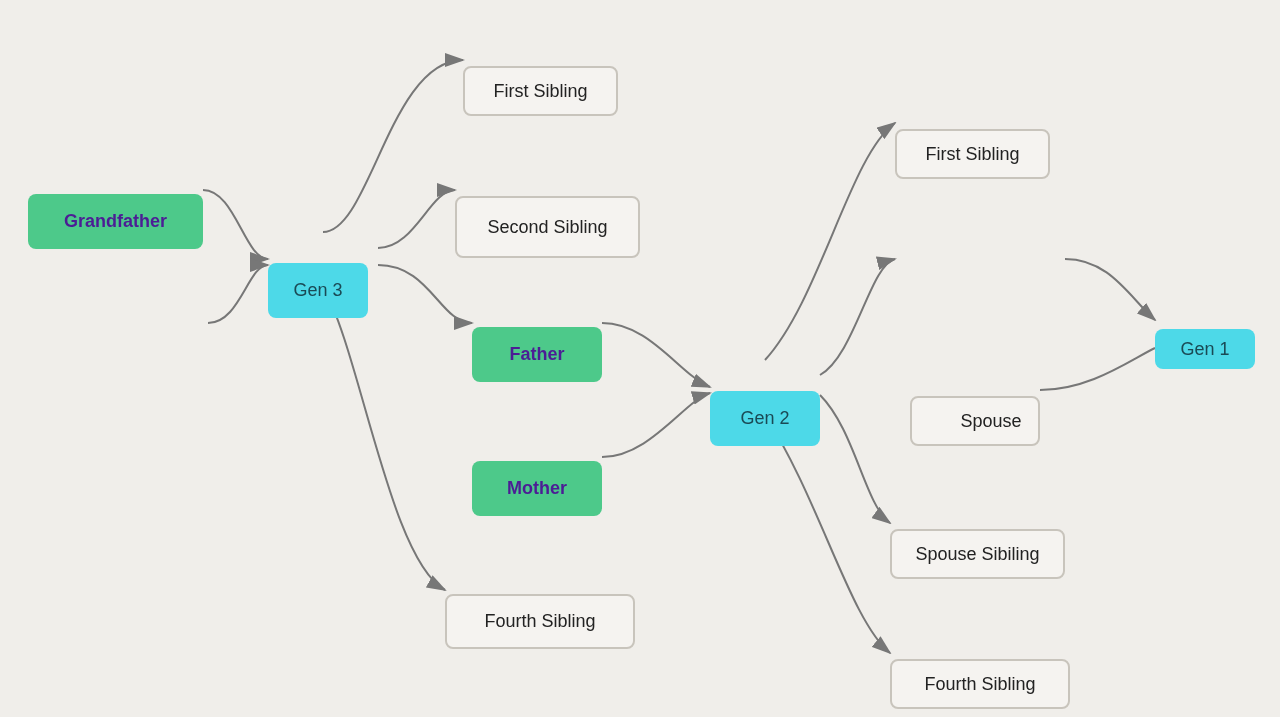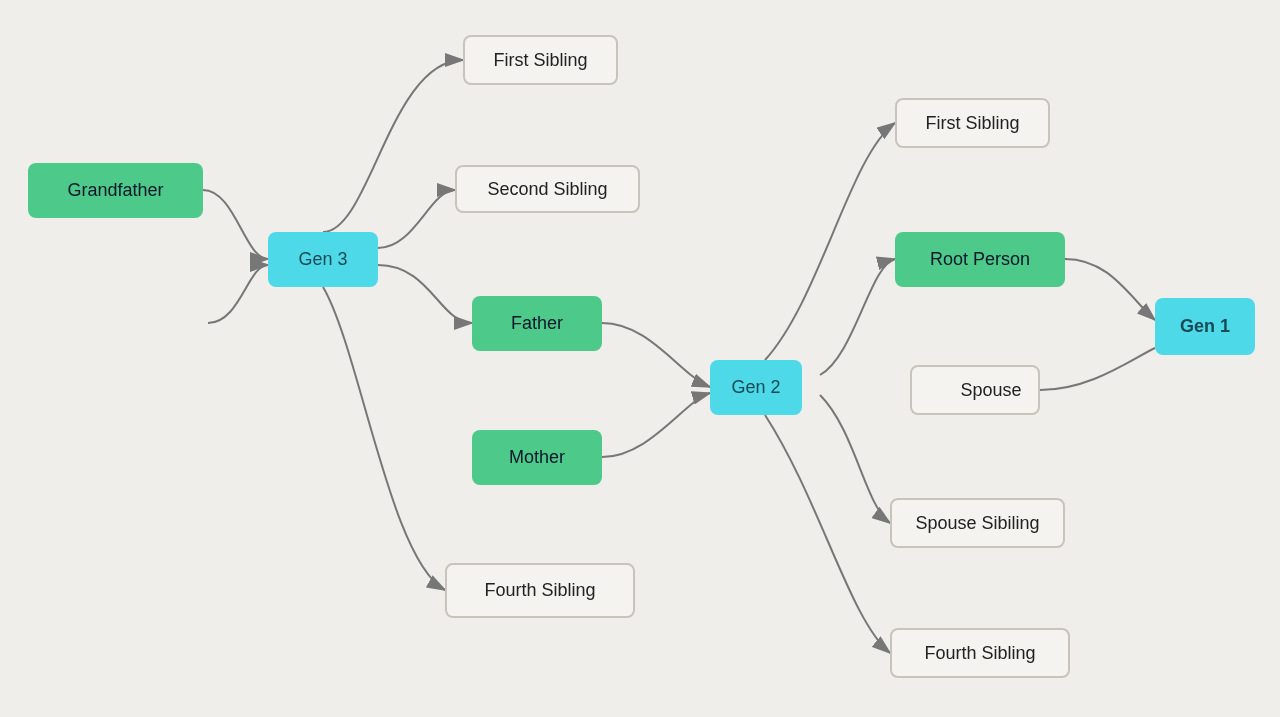--- a/index.html
+++ b/index.html
@@ -26,30 +26,32 @@
     .node {
       position: absolute;
       border-radius: 8px;
       display: flex;
       align-items: center;
       justify-content: center;
       font-size: 18px;
       font-weight: 500;
       cursor: pointer;
       white-space: nowrap;
+      margin-top: 31px;
     }
     .node-cyan {
       background-color: #4dd9e8;
       color: #1a4a55;
       border: none;
     }
     .node-green {
       background-color: #4dc98a;
-      color: #0f172a;
+      color: #4c1d95;
       border: none;
+      font-weight: bold;
     }
     .node-gray {
       background-color: #f5f3f0;
       color: #222;
       border: 2px solid #c8c4bc;
     }
   </style>
 </head>
 <body>
 
@@ -87,39 +89,38 @@
     <path d="M 765 415 C 820 500, 850 620, 890 653" stroke="#777" stroke-width="2" fill="none" marker-end="url(#arrow)"></path>
 
     <path d="M 1065 259 C 1110 259, 1130 298, 1155 320" stroke="#777" stroke-width="2" fill="none" marker-end="url(#arrow)"></path>
 
     <path d="M 1040 390 C 1090 390, 1130 360, 1155 348" stroke="#777" stroke-width="2" fill="none"></path>
   </svg>
 
   <div class="node node-green" style="left:28px; top:163px; width:175px; height:55px;">Grandfather</div>
 
 
-  <div class="node node-cyan" style="left:268px; top:232px; width:110px; height:55px;">Gen 3</div>
+  <div class="node node-cyan" style="left:268px; top:232px; width:100px; height:55px;">Gen 3</div>
 
   <div class="node node-gray" style="left:463px; top:35px; width:155px; height:50px;">First Sibling</div>
 
-  <div class="node node-gray" style="left:455px; top:165px; width:185px; height:48px;">Second Sibling</div>
+  <div class="node node-gray" style="left:455px; top:165px; width:185px; height:62px;">Second Sibling</div>
 
   <div class="node node-green" style="left:472px; top:430px; width:130px; height:55px;">Mother</div>
 
   <div class="node node-green" style="left:472px; top:296px; width:130px; height:55px;">Father</div>
 
   <div class="node node-gray" style="left:445px; top:563px; width:190px; height:55px;">Fourth Sibling</div>
 
-  <div class="node node-cyan" style="left:710px; top:360px; width:92px; height:55px;">Gen 2</div>
+  <div class="node node-cyan" style="left:710px; top:360px; width:110px; height:55px;">Gen 2</div>
 
   <div class="node node-gray" style="left:895px; top:98px; width:155px; height:50px;">First Sibling</div>
 
-  <div class="node node-green" style="left:895px; top:232px; width:170px; height:55px;">Root Person</div>
 
   <div class="node node-gray" style="left:910px; top:365px; width:130px; height:50px;padding-left:32px;">Spouse</div>
 
   <div class="node node-gray" style="left:890px; top:498px; width:175px; height:50px;">Spouse Sibiling</div>
 
   <div class="node node-gray" style="left:890px; top:628px; width:180px; height:50px;">Fourth Sibling</div>
 
-  <div class="node node-cyan" style="left:1155px; top:298px; width:100px; height:57px;font-weight:bold;">Gen 1</div>
+  <div class="node node-cyan" style="left:1155px; top:298px; width:100px; height:40px;">Gen 1</div>
 
 </div>
 
 </body></html>

